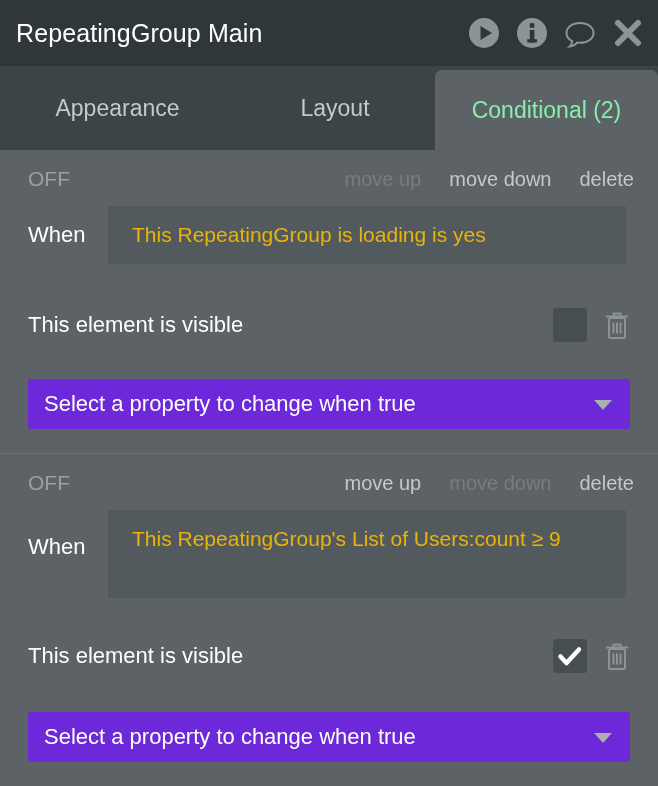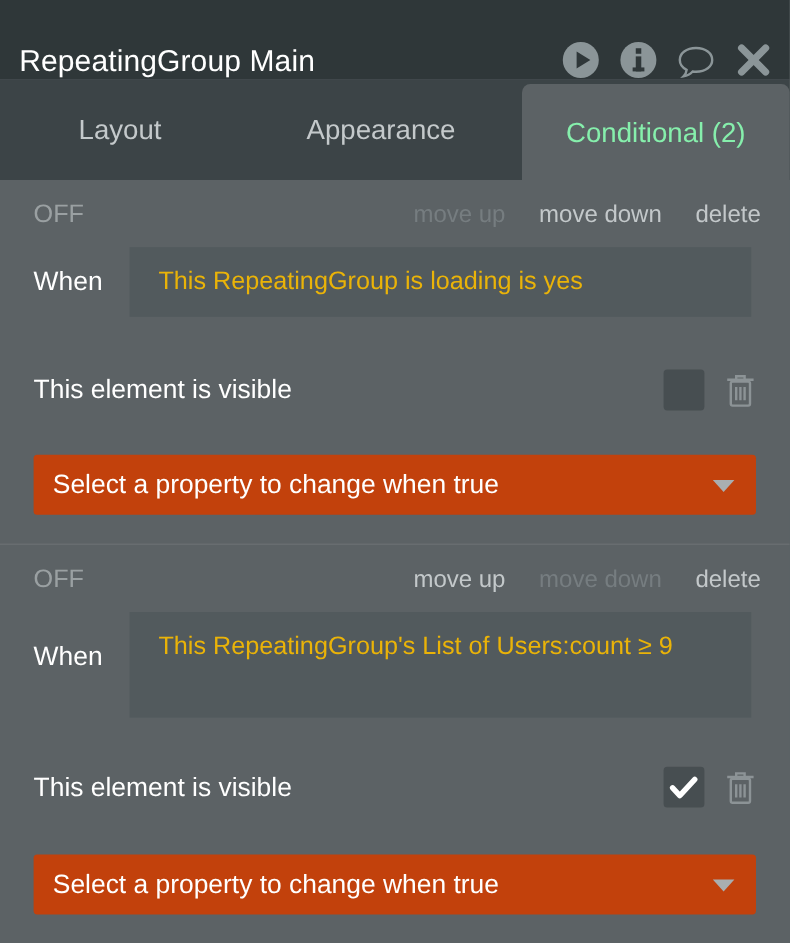--- a/index.html
+++ b/index.html
@@ -17,21 +17,21 @@
   }
 
   
   .titlebar {
     position: absolute;
     left: 0; top: 0;
     width: 658px;
     height: 66px;
     background: #2f3739;
     display: flex;
-    align-items: flex-end;
+    align-items: center;
   }
   .titlebar-title {
     color: #ffffff;
     font-size: 25px;
     font-weight: normal;
     margin-left: 16px;
     letter-spacing: .1px;
     white-space: nowrap;
   }
   .titlebar-icons {
@@ -170,21 +170,21 @@
     left: 602px; top: 4px;
     width: 30px;
     height: 32px;
   }
 
   .select-row {
     position: absolute;
     left: 28px;
     width: 602px;
     height: 50px;
-    background: #c2410c;
+    background: #6d28d9;
     border-radius: 3px;
   }
   .select-text {
     position: absolute;
     left: 16px; top: 0;
     line-height: 50px;
     font-size: 22px;
     color: #ffffff;
     white-space: nowrap;
   }
@@ -233,22 +233,22 @@
           <line x1="6" y1="6" x2="26" y2="26"></line>
           <line x1="26" y1="6" x2="6" y2="26"></line>
         </g>
       </svg>
     </span>
 
   </div>
 </div>
 
 <div class="tabstrip">
+  <div class="tab appearance">Appearance</div>
   <div class="tab layout">Layout</div>
-  <div class="tab appearance">Appearance</div>
   <div class="tab active">Conditional (2)</div>
 </div>
 
 <div class="cond-block" id="cond-block-0">
 
   <div class="cond-head">
     <div class="toggle-off">OFF</div>
     <div class="head-actions">
       <span class="head-action disabled">move up</span>
       <span class="head-action">move down</span>

